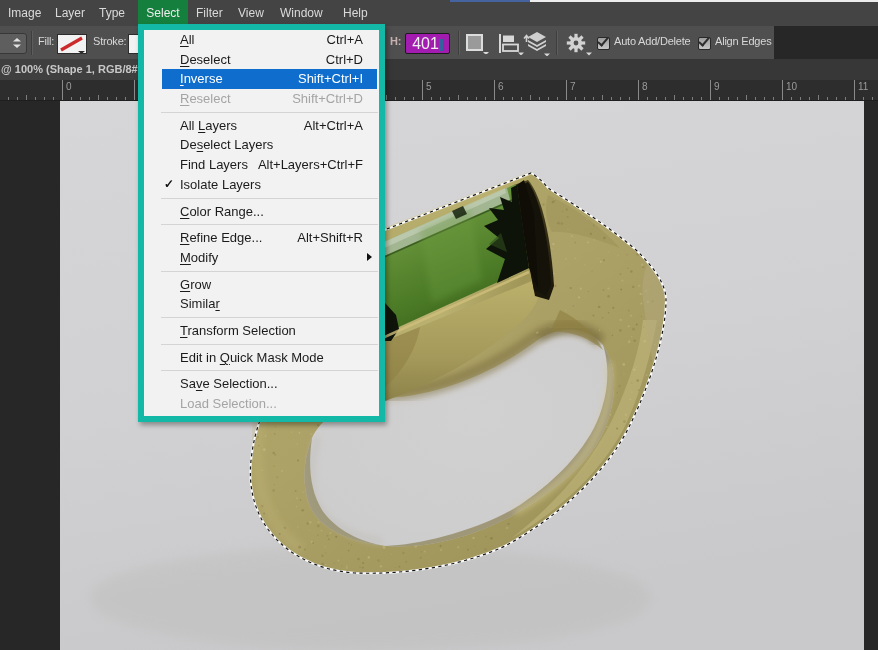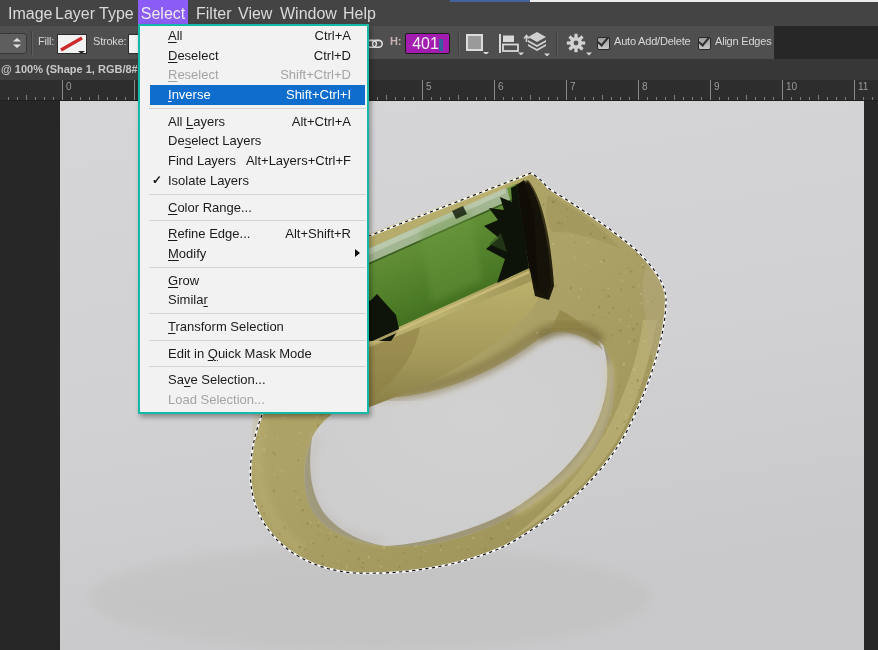--- a/index.html
+++ b/index.html
@@ -1,22 +1,22 @@
 <!DOCTYPE html>
 <html><head>
 <meta charset="utf-8">
 <style>
   html,body{margin:0;padding:0;}
   body{width:878px;height:650px;position:relative;overflow:hidden;background:#272727;
        font-family:"Liberation Sans",sans-serif;-webkit-font-smoothing:antialiased;}
   .abs{position:absolute;}
   
   #menubar{left:0;top:0;width:878px;height:26px;background:#444444;}
-  #menubar span{position:absolute;top:0;height:26px;line-height:27px;color:#dadada;font-size:16px;}
-  #selectItem{background:#8b5cf6;color:#ececec !important;text-align:center;}
+  #menubar span{position:absolute;top:0;height:26px;line-height:27px;color:#dadada;font-size:12px;}
+  #selectItem{background:#15803d;color:#ececec !important;text-align:center;}
   
   #strip-blue{left:450px;top:0;width:80px;height:2px;background:#44639f;}
   #strip-white{left:530px;top:0;width:348px;height:2px;background:#ededed;}
   
   #optbar{left:0;top:26px;width:774px;height:33px;background:#4f4f4f;border-bottom:1px solid #393939;}
   .olabel{position:absolute;color:#d8d8d8;font-size:11px;letter-spacing:-0.2px;top:9px;}
   .vsep{position:absolute;top:5px;width:1px;height:24px;background:#3e3e3e;border-right:1px solid #5d5d5d;}
   #spinner{left:-6px;top:7px;width:31px;height:19px;background:#5e5e5e;border:1px solid #383838;border-radius:3px;position:absolute;}
   #fillsw{left:57px;top:8px;width:28px;height:18px;background:#f2f2f2;border:1px solid #2c2c2c;position:absolute;}
   #strokesw{left:128px;top:8px;width:28px;height:18px;background:#f2f2f2;border:1px solid #2c2c2c;position:absolute;}
@@ -26,22 +26,22 @@
   .cb:after{content:"";position:absolute;left:2px;top:-3px;width:4px;height:9px;border:solid #2e2e2e;border-width:0 2px 2px 0;transform:rotate(40deg);}
   
   #tabbar{left:0;top:59px;width:878px;height:21px;background:#373737;}
   #tabbar .tab{position:absolute;left:0;top:0;width:140px;height:21px;background:#3f3f3f;color:#c8c8c8;
       font-size:11px;font-weight:bold;line-height:21px;white-space:nowrap;overflow:hidden;}
   
   #ruler{left:0;top:80px;width:878px;height:21px;background:#2d2d2d;}
   
   #canvas{left:0;top:101px;width:878px;height:549px;background:#272727;}
   
-  #popup{left:138px;top:24px;width:219px;background:#f2f2f2;border:2px solid #14b8a6;
-     box-shadow:2px 3px 5px rgba(0,0,0,0.35);padding:0 0 2px 8px;z-index:50;}
+  #popup{left:138px;top:24px;width:219px;background:#f2f2f2;border:6px solid #14b8a6;
+     box-shadow:2px 3px 5px rgba(0,0,0,0.35);padding:0 0 2px 16px;z-index:50;}
   .mi{height:19.7px;line-height:19.7px;padding-left:20px;position:relative;font-size:13px;color:#1b1b1b;white-space:nowrap;}
   .mi .sc{position:absolute;right:16px;top:0;}
   .mi.dis{color:#a4a4a4;}
   .mi.hl{background:#0f6ecd;color:#fff;margin:0 2px;padding-left:18px;}
   .mi.hl .sc{right:14px;}
   .msep{height:1px;background:#d4d4d4;margin:3px 1px;}
   .mi u{text-decoration-thickness:1px;text-underline-offset:2px;}
   .chk{position:absolute;left:4px;top:0;font-size:12px;font-weight:bold;color:#111;}
   .subarr{position:absolute;right:7px;top:5.2px;width:0;height:0;border-left:5px solid #111;
       border-top:4.5px solid transparent;border-bottom:4.5px solid transparent;}
@@ -678,22 +678,22 @@
       <path d="M 356,241 L 531,173 Q 540,178 548,188 C 562,197 602,221 635,249 C 657,270 666,286 666,300
         C 666,332 652,380 630,425 C 607,472 560,516 505,546 C 462,566 405,575 355,573
         C 313,570 282,551 265,525 C 251,503 248,478 252,453 C 255,430 262,415 268,400" stroke="#151515" stroke-width="1.2" stroke-dasharray="3.2 3.4"></path>
     </g>
   </svg>
 </div>
 
 <div class="abs" id="popup">
   <div class="mi"><u>A</u>ll<span class="sc">Ctrl+A</span></div>
   <div class="mi"><u>D</u>eselect<span class="sc">Ctrl+D</span></div>
+  <div class="mi hl"><u>I</u>nverse<span class="sc">Shift+Ctrl+I</span></div>
   <div class="mi dis"><u>R</u>eselect<span class="sc">Shift+Ctrl+D</span></div>
-  <div class="mi hl"><u>I</u>nverse<span class="sc">Shift+Ctrl+I</span></div>
   <div class="msep"></div>
   <div class="mi">All <u>L</u>ayers<span class="sc">Alt+Ctrl+A</span></div>
   <div class="mi">De<u>s</u>elect Layers</div>
   <div class="mi">Find Layers<span class="sc">Alt+Layers+Ctrl+F</span></div>
   <div class="mi"><span class="chk">✓</span>Isolate Layers</div>
   <div class="msep"></div>
   <div class="mi"><u>C</u>olor Range...</div>
   <div class="msep"></div>
   <div class="mi"><u>R</u>efine Edge...<span class="sc">Alt+Shift+R</span></div>
   <div class="mi"><u>M</u>odify<span class="subarr"></span></div>

